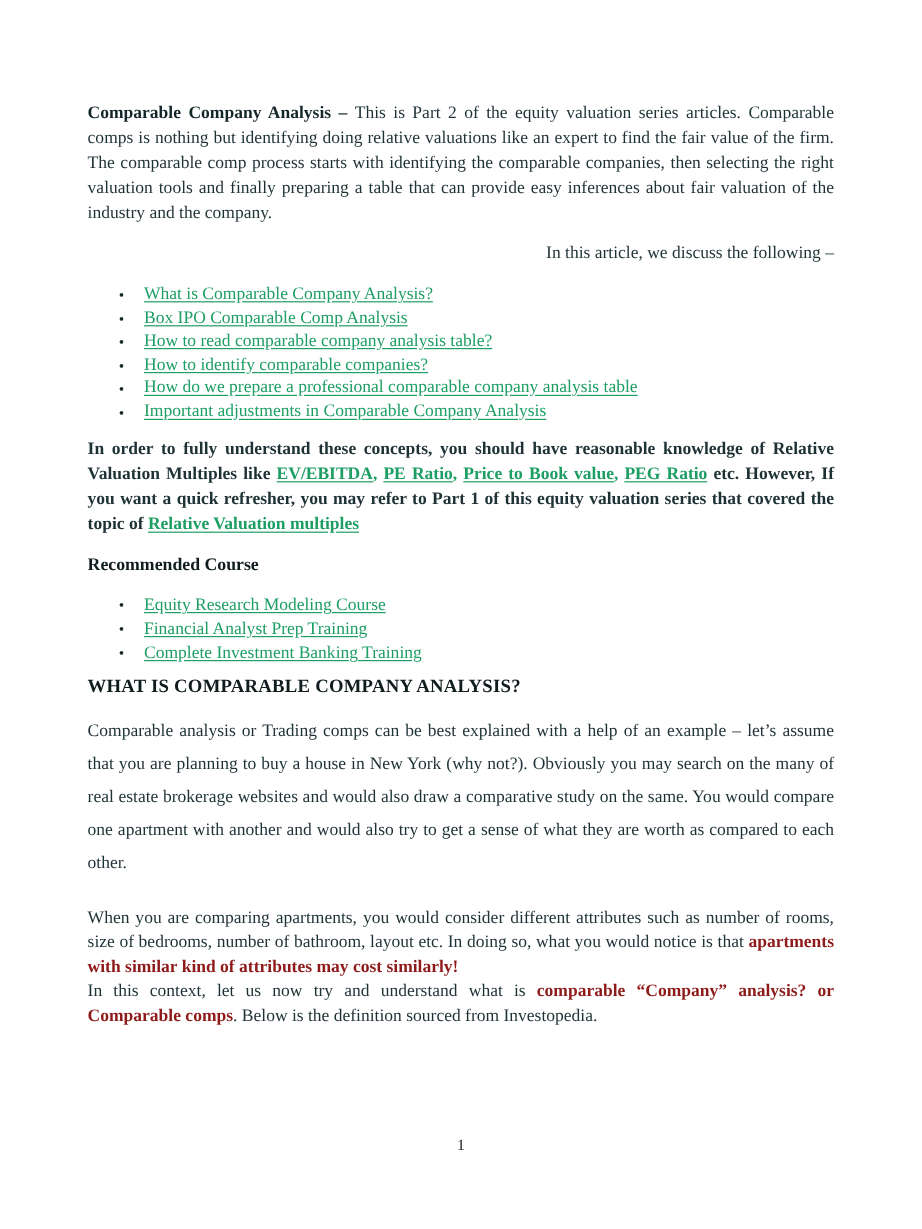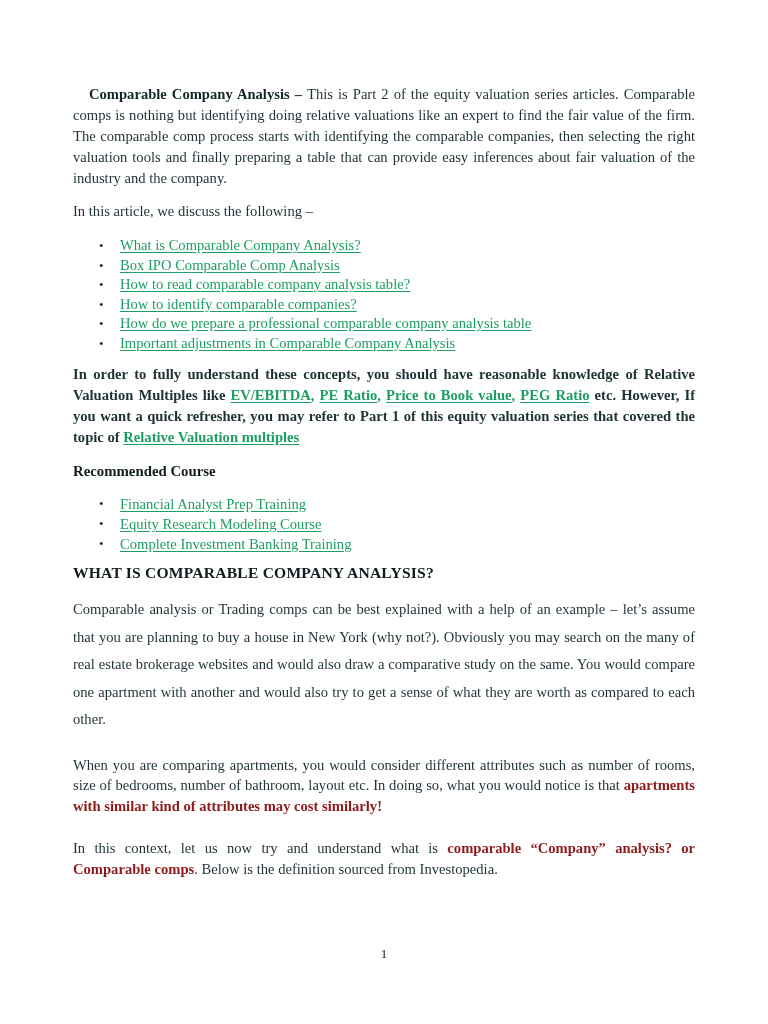--- a/index.html
+++ b/index.html
@@ -11,22 +11,22 @@
     position:relative;
     overflow:hidden;
   }
   .page { padding:84px 73px 0 73px; }
   p {
     margin:0;
     font-size:14.6px;
     line-height:21px;
     text-align:justify;
   }
-  .lead-bold { font-weight:bold; color:#14262a;margin-left:16px; }
-  .intro-line { margin-top:12px; text-align:left; }
+  .lead-bold { font-weight:bold; color:#14262a; }
+  .intro-line { margin-top:12px; text-align:right; }
 
   ul.doc-list { list-style:none; margin:14px 0 0 0; padding:0; }
   ul.doc-list li {
     position:relative;
     padding-left:47px;
     font-size:14.6px;
     line-height:19.5px;
   }
   ul.doc-list li::before {
     content:"\2022";
@@ -56,21 +56,21 @@
     margin:10px 0 0 0;
     font-size:15.6px;
     font-weight:bold;
     color:#101c1e;
     letter-spacing:0.2px;
   }
 
   .para-2 { margin-top:11px;font-weight:bold; }
   .para-wide { margin-top:14px; line-height:27.5px; }
   .para-4 { margin-top:21px; line-height:20.5px; }
-  .para-5 { margin-top:22px; line-height:20.5px; }
+  .para-5 { line-height:20.5px; }
   .maroon-bold { color:#8e1a1a; font-weight:bold; }
 
   .page-footer {
     position:absolute;
     left:0; right:0;
     top:946px;
     text-align:center;
     font-size:13px;
     color:#15181a;
   }
@@ -95,22 +95,22 @@
     <li><span class="link">Important adjustments in Comparable Company Analysis</span></li>
   </ul>
 
   <p class="para-2">
     <span>In order to fully understand these concepts, you should have reasonable knowledge of Relative Valuation Multiples like </span><span class="link">EV/EBITDA</span><span class="link-sep">, </span><span class="link">PE Ratio</span><span class="link-sep">, </span><span class="link">Price to Book value</span><span class="link-sep">, </span><span class="link">PEG Ratio</span><span> etc. However, If you want a quick refresher, you may refer to Part 1 of this equity valuation series that covered the topic of </span><span class="link">Relative Valuation multiples</span>
   </p>
 
   <h3 class="sub-heading">Recommended Course</h3>
 
   <ul class="doc-list courses-list">
+    <li><span class="link">Equity Research Modeling Course</span></li>
     <li><span class="link">Financial Analyst Prep Training</span></li>
-    <li><span class="link">Equity Research Modeling Course</span></li>
     <li><span class="link">Complete Investment Banking Training</span></li>
   </ul>
 
   <h2 class="section-heading">WHAT IS COMPARABLE COMPANY ANALYSIS?</h2>
 
   <p class="para-wide">Comparable analysis or Trading comps can be best explained with a help of an example – let’s assume that you are planning to buy a house in New York (why not?). Obviously you may search on the many of real estate brokerage websites and would also draw a comparative study on the same. You would compare one apartment with another and would also try to get a sense of what they are worth as compared to each other.</p>
 
   <p class="para-4">
     <span>When you are comparing apartments, you would consider different attributes such as number of rooms, size of bedrooms, number of bathroom, layout etc. In doing so, what you would notice is that </span><span class="maroon-bold">apartments with similar kind of attributes may cost similarly!</span>
   </p>

